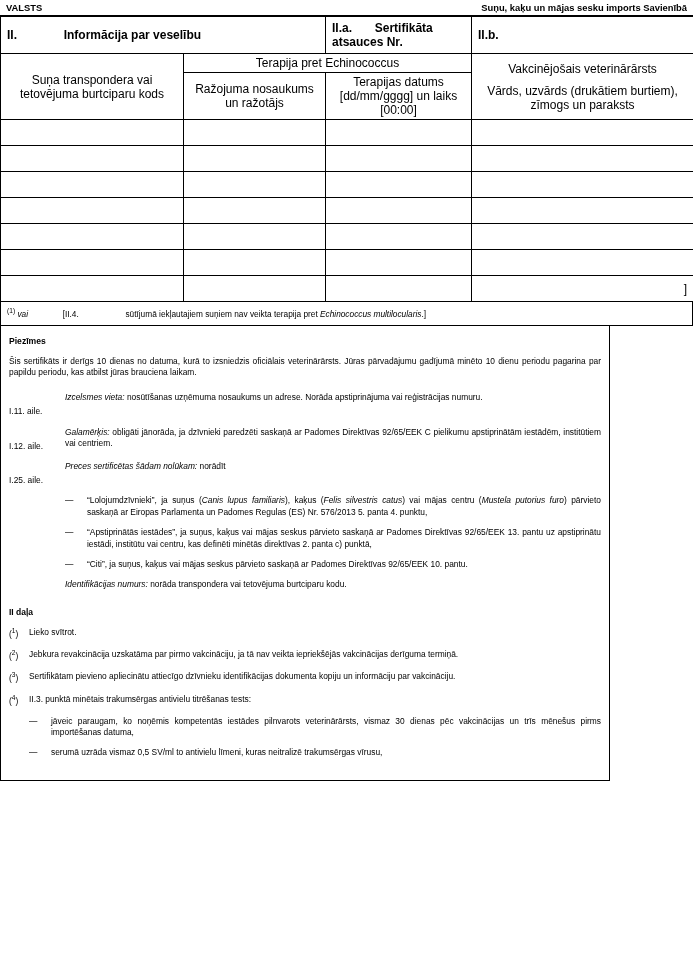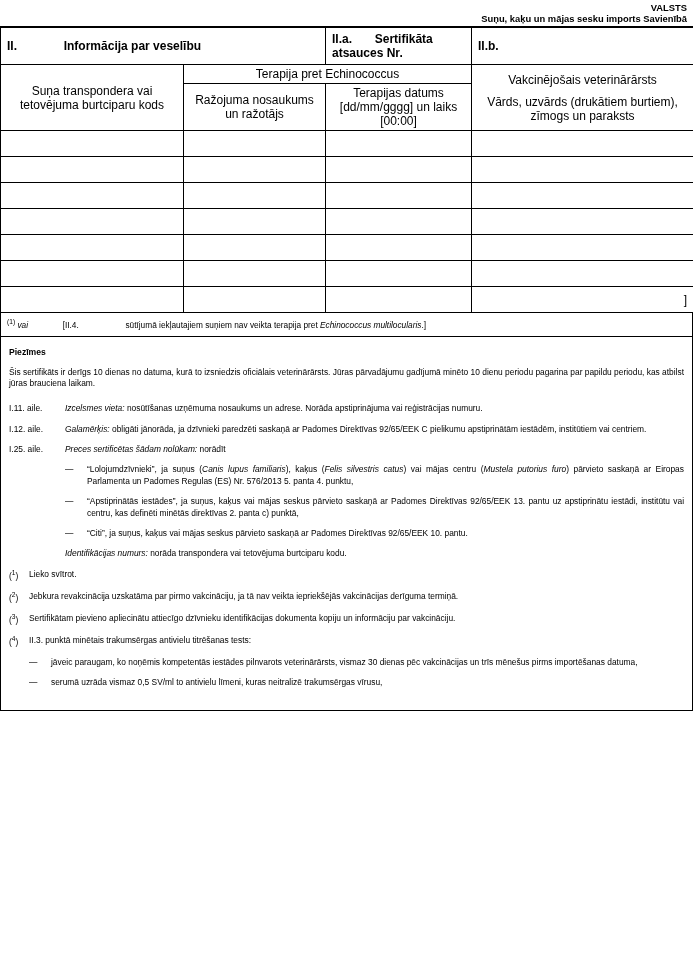--- a/index.html
+++ b/index.html
@@ -22,21 +22,20 @@
   }
   
   .top-header {
     display: flex;
     justify-content: space-between;
     align-items: flex-end;
     font-weight: bold;
     font-size: 9.4px;
     padding: 2px 6px 2px 6px;
     border-bottom: 1.2px solid #000;
-    flex-direction: column;
   }
   .top-header .left { white-space: nowrap; }
   .top-header .right { white-space: nowrap; }
 
   
   table.cert {
     border-collapse: collapse;
     width: 693px;
     table-layout: fixed;
   }
@@ -73,21 +72,21 @@
   .footline .idx { vertical-align: super; font-size: 6.6px; }
   .ital { font-style: italic; }
   .gap-1 { display: inline-block; width: 30px; }
   .gap-2 { display: inline-block; width: 42px; }
 
   
   .notes {
     border: 1px solid #000;
     border-top: none;
     box-sizing: border-box;
-    width: 693px;
+    width: 610px;
     padding: 10px 8px 12px 8px;
   }
   .notes h3 {
     font-size: 8.6px;
     font-weight: bold;
     margin: 0 0 10px 0;
   }
   .para {
     font-size: 8.4px;
     line-height: 1.35;
@@ -101,20 +100,21 @@
   }
   .item {
     display: flex;
     margin: 0 0 9px 0;
     line-height: 1.35;
     font-size: 8.4px;
   }
   .item .lbl {
     width: 56px;
     flex: 0 0 56px;
+    margin-top: 14px;
   }
   .item .bdy {
     flex: 1 1 auto;
     text-align: justify;
   }
   .sub-list { margin-top: 8px; }
   .dash-item {
     display: flex;
     margin: 0 0 9px 0;
     line-height: 1.35;
@@ -280,20 +280,21 @@
         <div class="dash">—</div>
         <div class="bdy">“Citi”, ja suņus, kaķus vai mājas seskus pārvieto saskaņā ar Padomes Direktīvas 92/65/EEK 10. pantu.</div>
       </div>
     </div>
 
     <div class="item">
       <div class="lbl"></div>
       <div class="bdy"><span class="ital">Identifikācijas numurs:</span><span> norāda transpondera vai tetovējuma burtciparu kodu.</span></div>
     </div>
 
+    <div class="blocktitle">II daļa</div>
 
     <div class="note-item">
       <div class="num">(<span class="sup">1</span>)</div>
       <div class="bdy">Lieko svītrot.</div>
     </div>
     <div class="note-item">
       <div class="num">(<span class="sup">2</span>)</div>
       <div class="bdy">Jebkura revakcinācija uzskatāma par pirmo vakcināciju, ja tā nav veikta iepriekšējās vakcinācijas derīguma termiņā.</div>
     </div>
     <div class="note-item">

